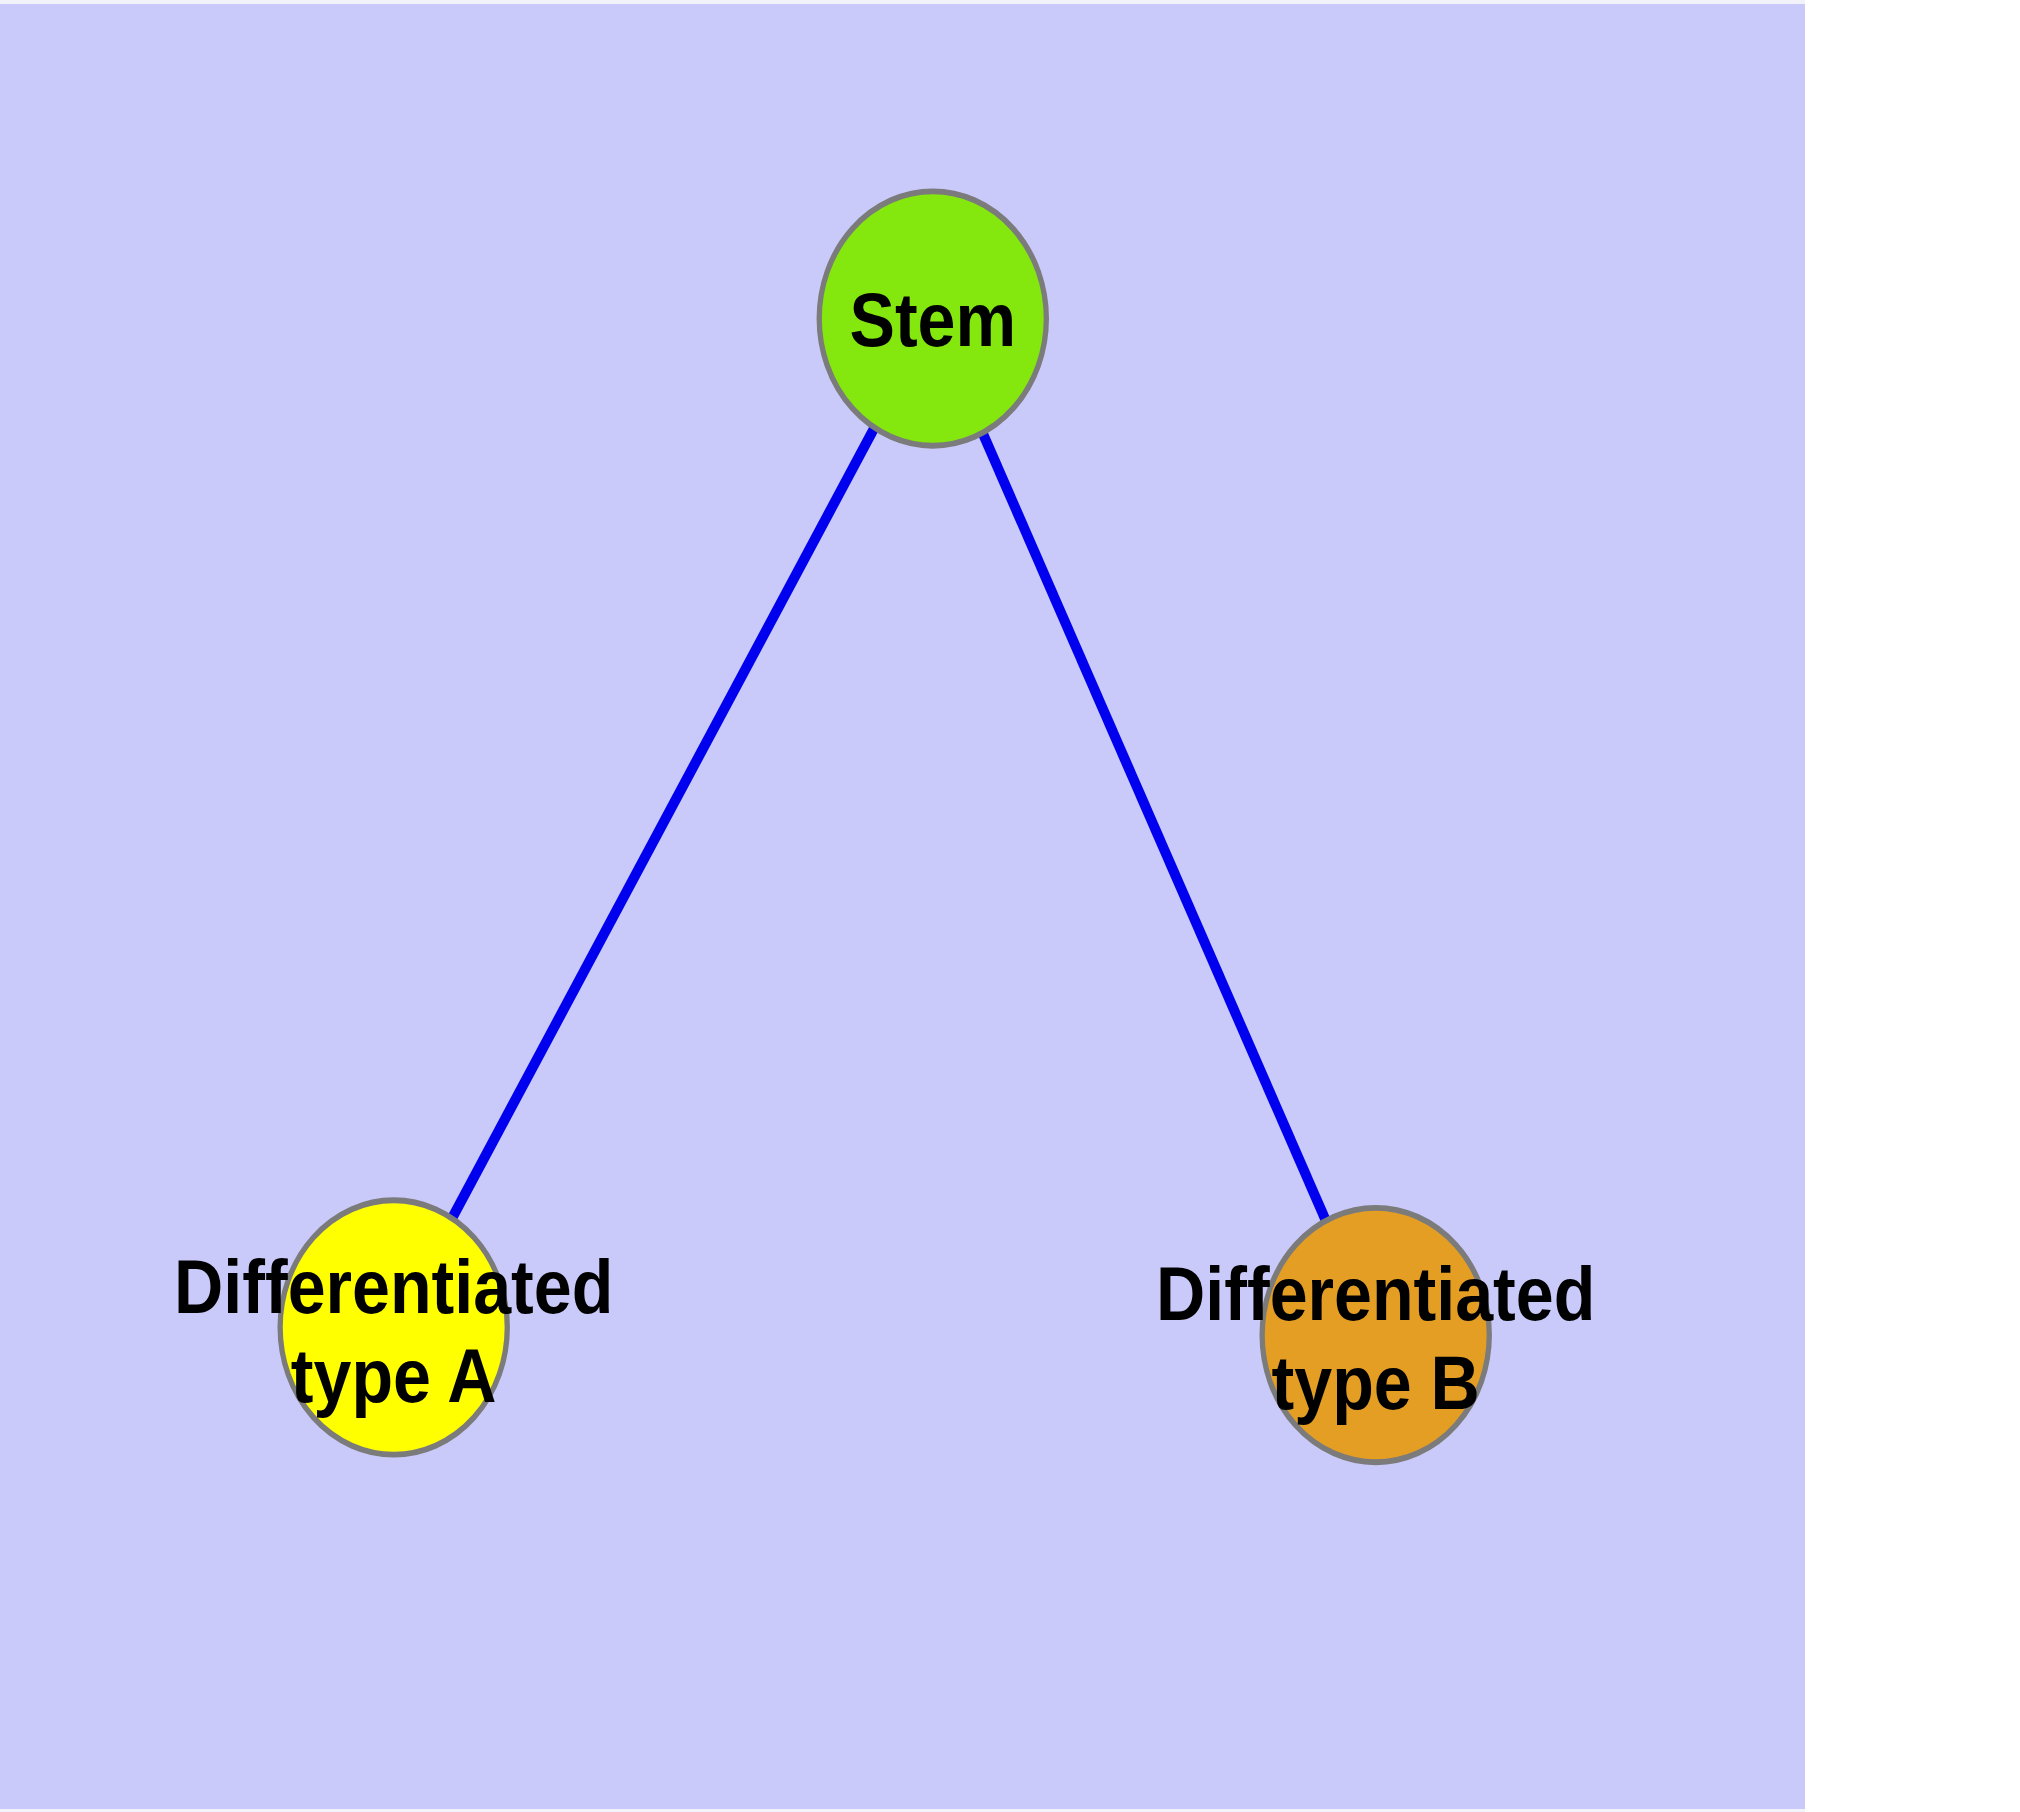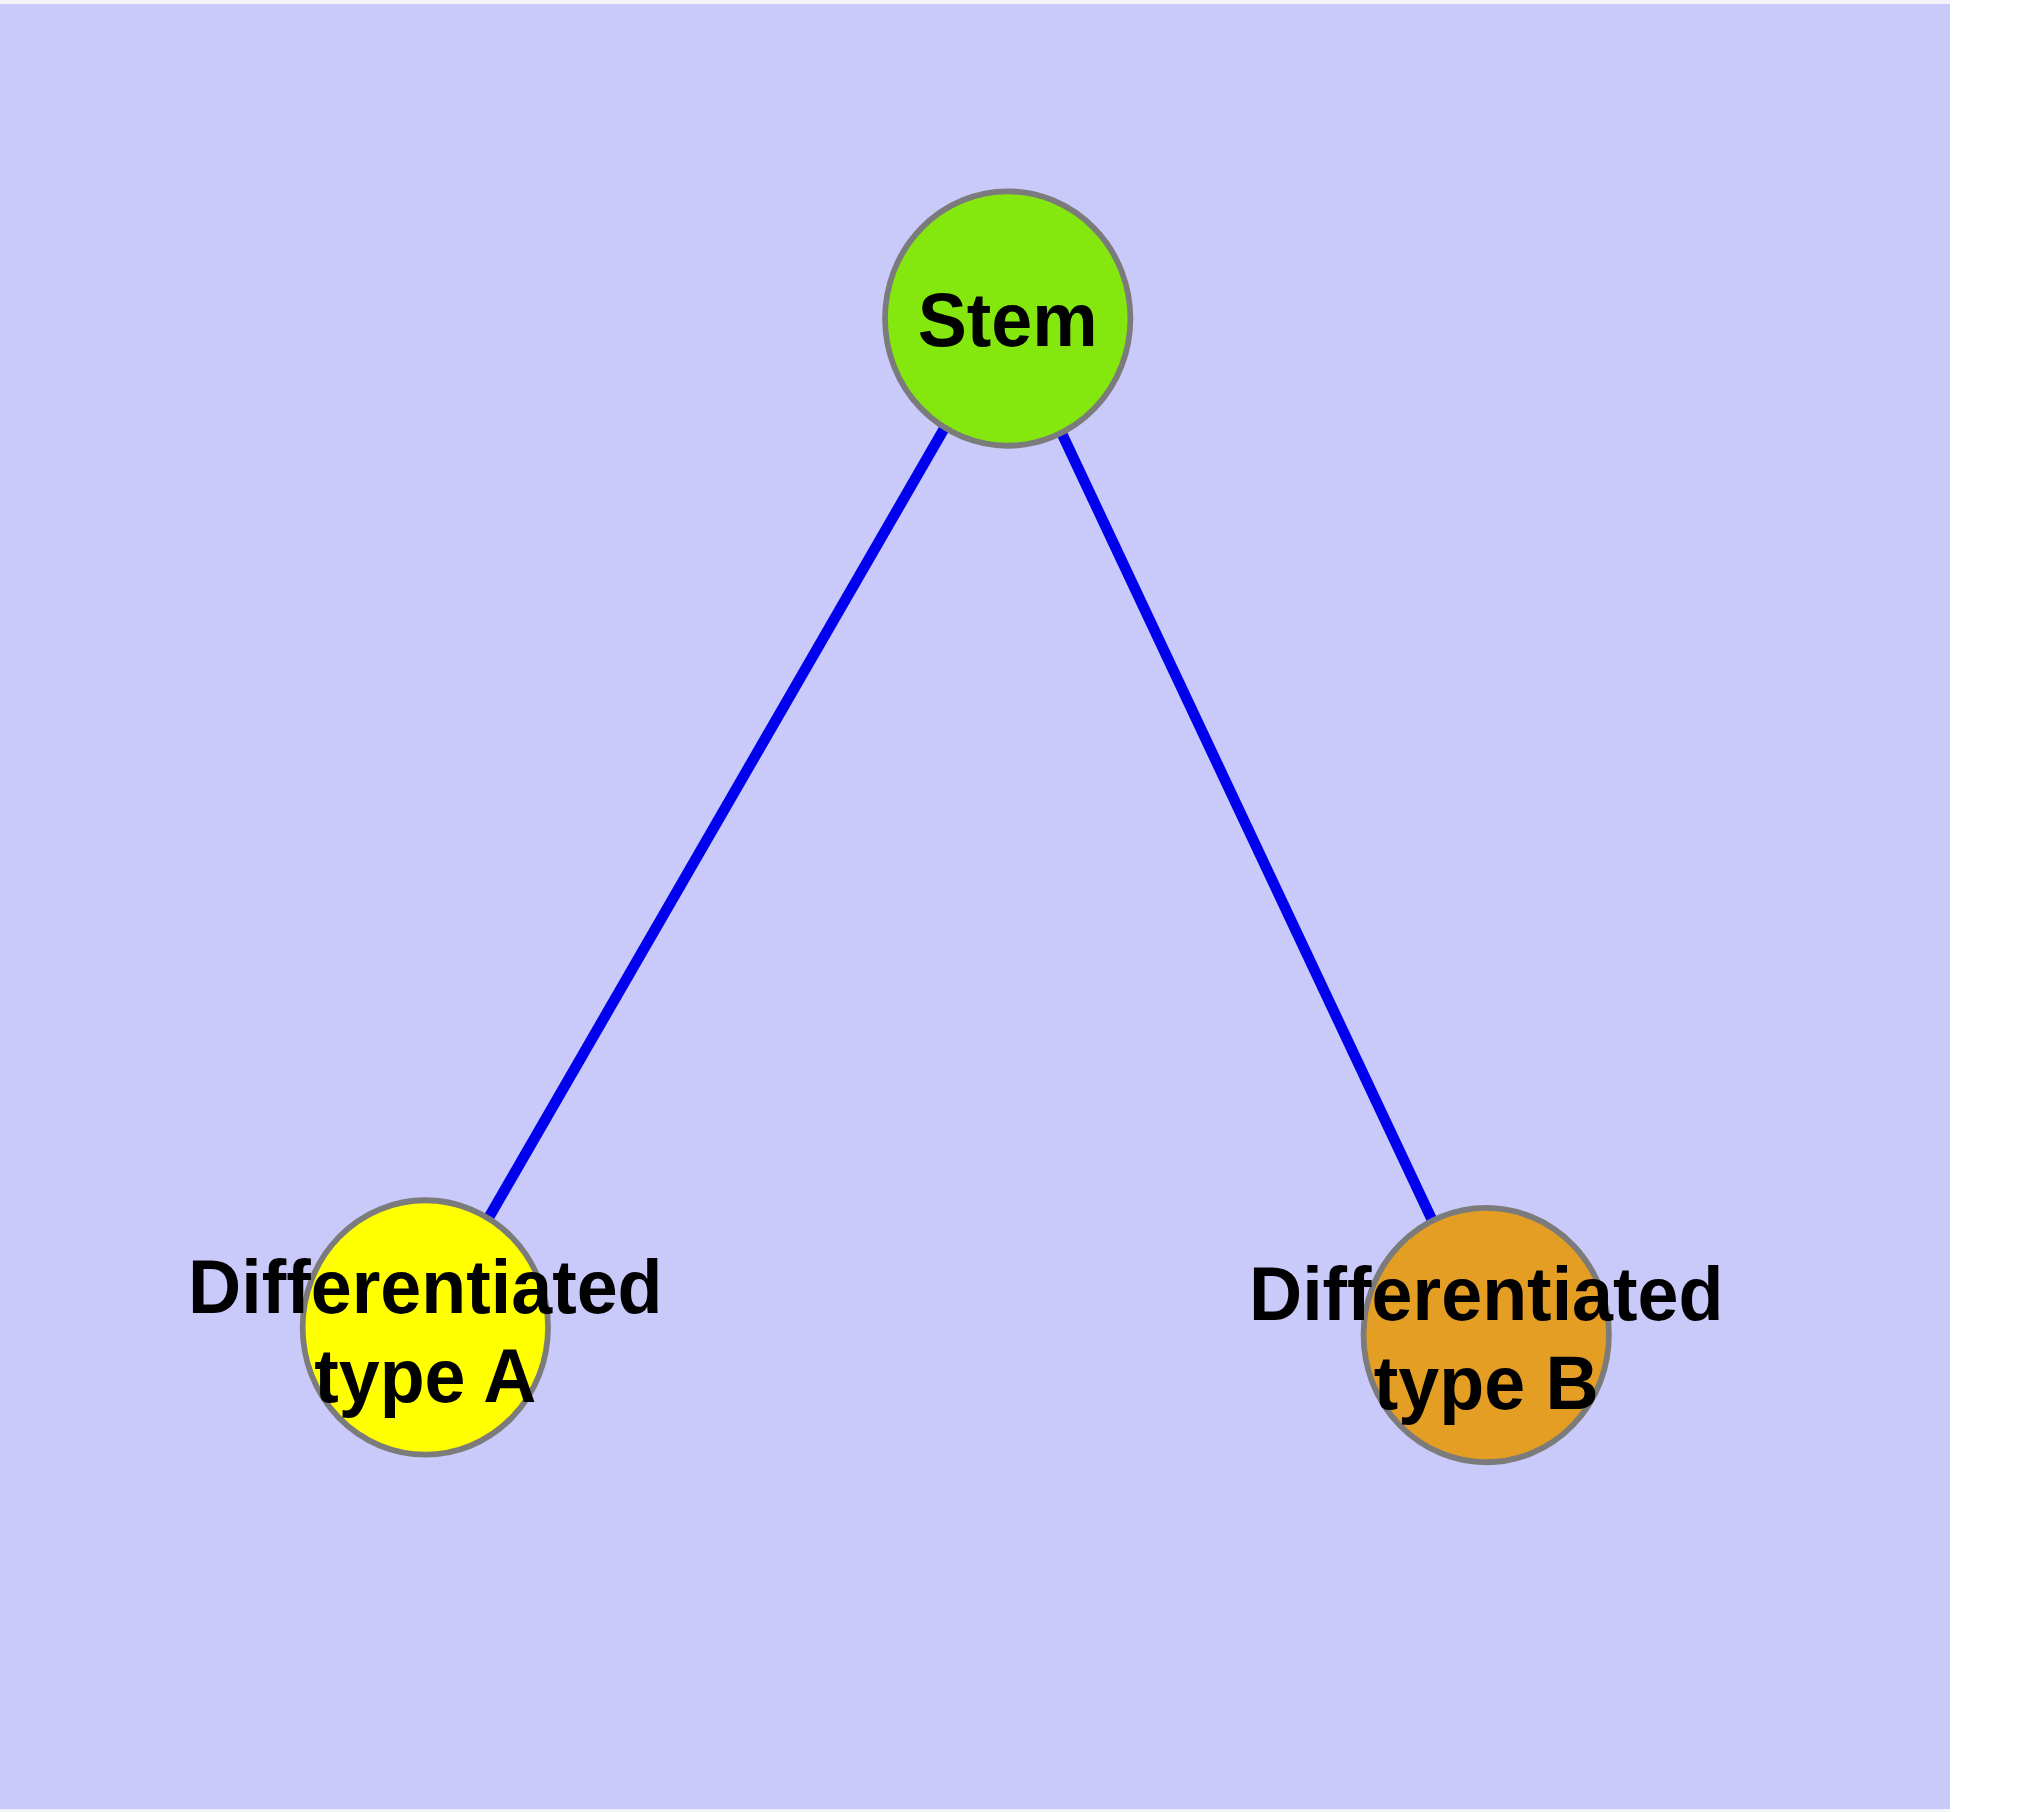--- a/index.html
+++ b/index.html
@@ -6,21 +6,21 @@
     margin: 0;
     padding: 0;
     width: 2021px;
     height: 1812px;
     background: #FFFFFF;
     overflow: hidden;
     font-family: "Liberation Sans", sans-serif;
   }
   .figure {
     position: relative;
-    width: 1950px;
+    width: 1805px;
     height: 1812px;
     box-sizing: border-box;
     border-top: 4.2px solid #F2F2FB;
     border-bottom: 3.4px solid #F2F2FB;
   }
   .figure svg {
     display: block;
     width: 100%;
     height: 100%;
   }

